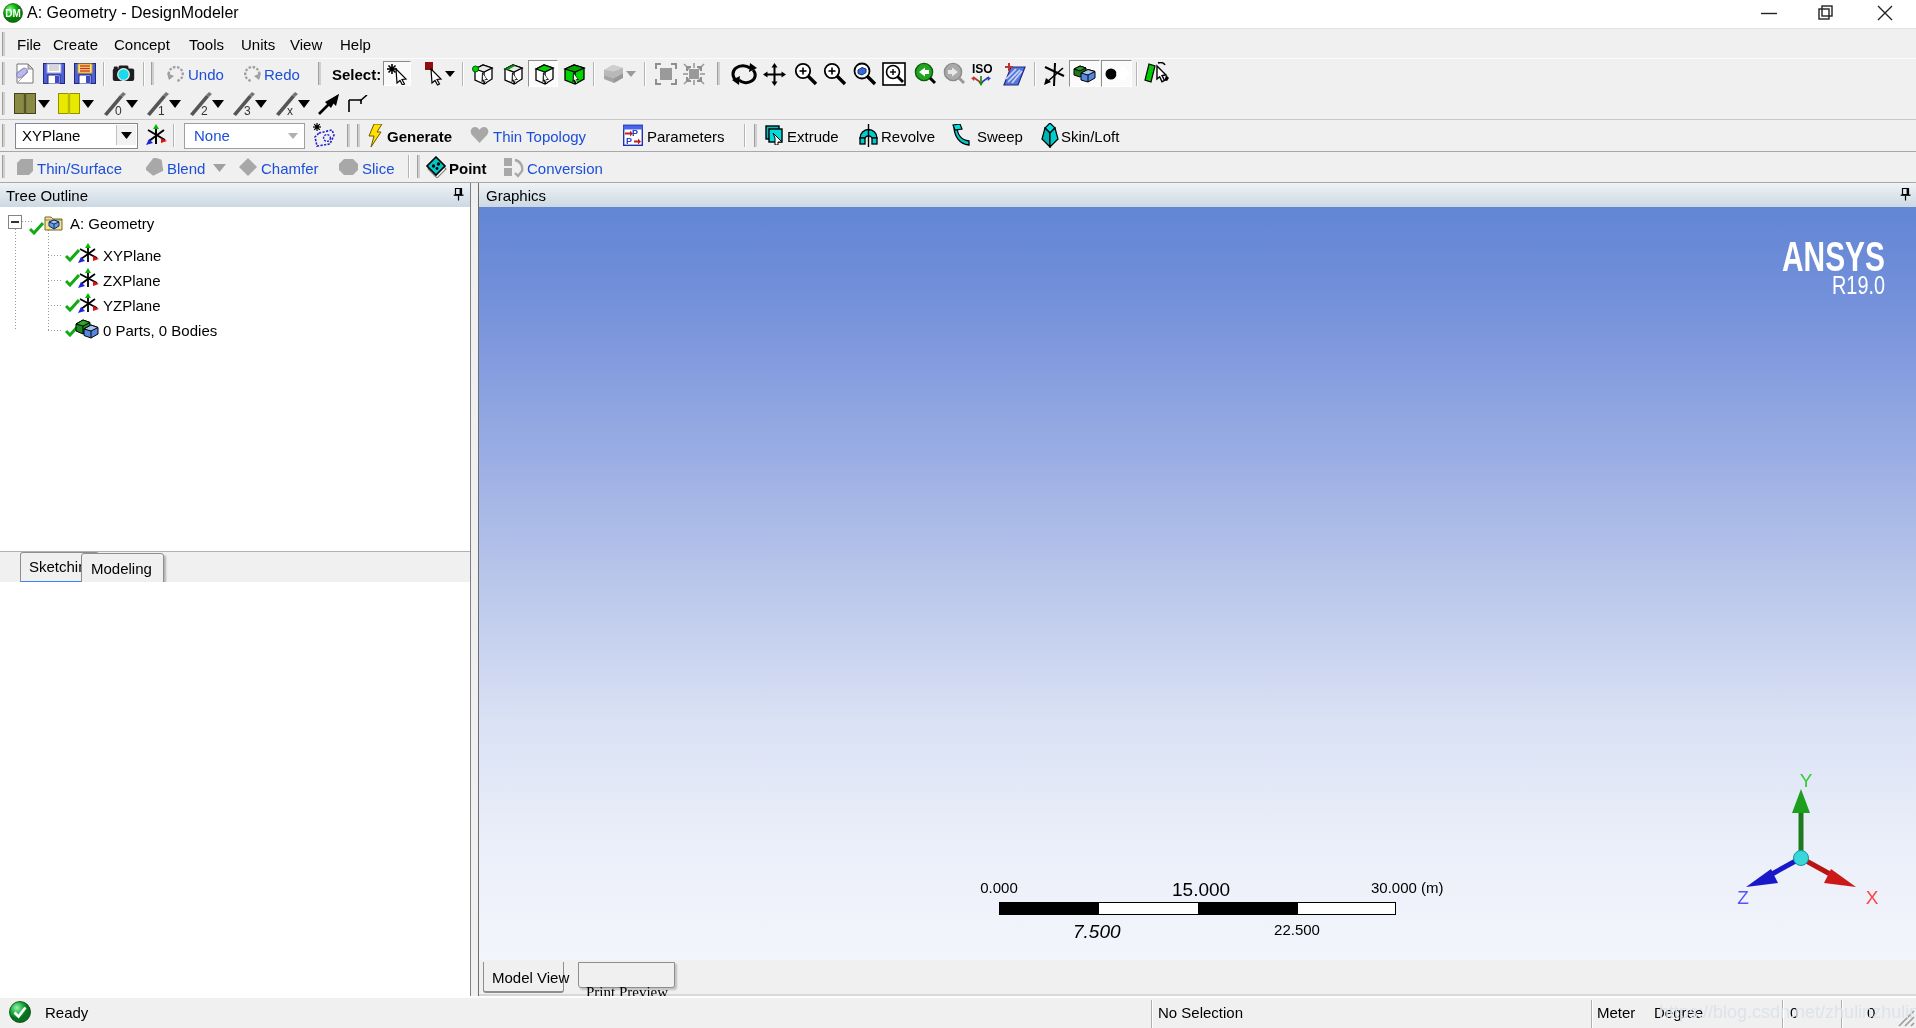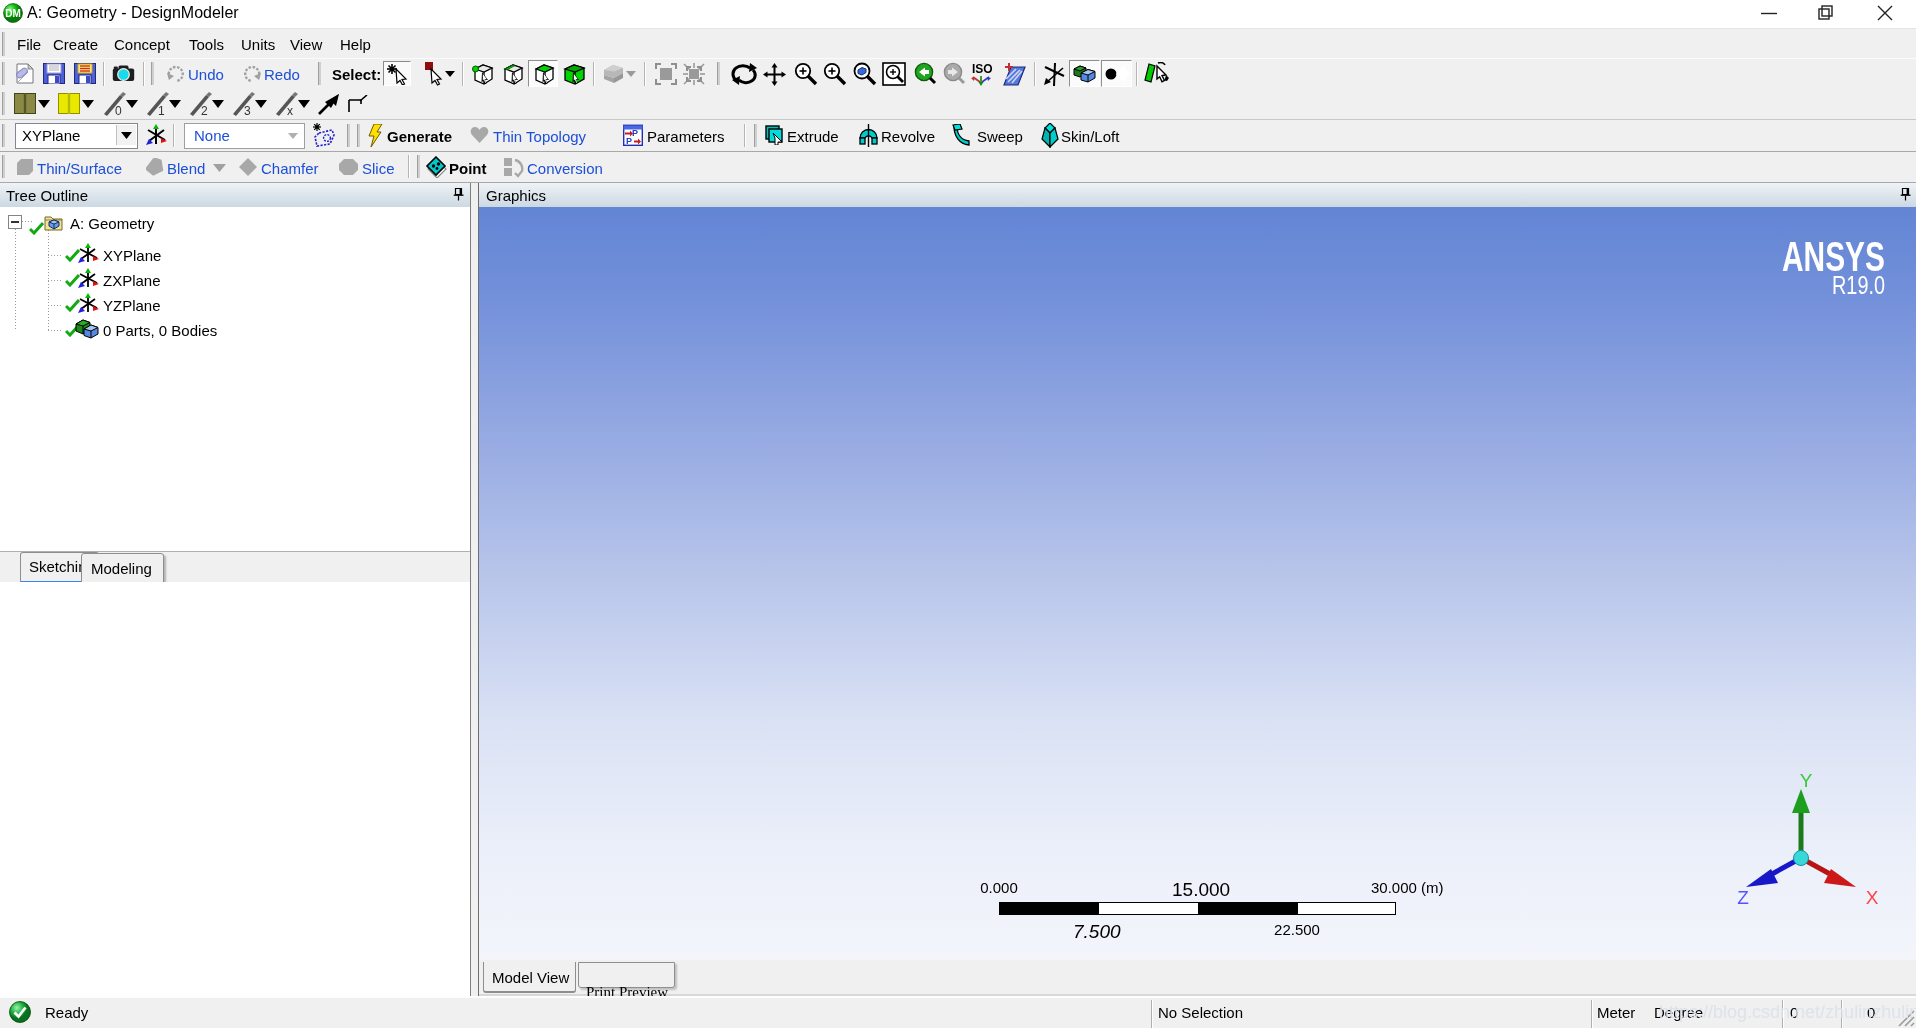--- a/index.html
+++ b/index.html
@@ -688,21 +688,21 @@
       <path d="M17 124 L42 106 L49 120 Z" fill="#1818c8"></path>
       <text x="14" y="141" font-size="19" fill="#5555ff" text-anchor="middle" font-family="Liberation Sans">Z</text>
       <line x1="72" y1="95" x2="110" y2="116" stroke="#b81414" stroke-width="5"></line>
       <path d="M127 124 L102 106 L95 120 Z" fill="#cc1818"></path>
       <text x="143" y="141" font-size="19" fill="#ff4444" text-anchor="middle" font-family="Liberation Sans">X</text>
       <circle cx="72" cy="95" r="7.5" fill="#38d8d8" stroke="#1890a8" stroke-width="1"></circle>
     </svg>
   </div>
 
   <div class="ab" style="left:0;top:777px;width:1437px;height:36px;background:#f0f0f0;border-bottom:2px solid #d8d8d8;box-sizing:border-box;">
-    <div class="ab" style="left:4px;top:2px;width:93px;height:31px;background:#f0f0f0;border:1px solid #8e8e8e;border-top:none;border-radius:0 0 3px 3px;box-sizing:border-box;border-bottom-width:2px;">
+    <div class="ab" style="left:4px;top:2px;width:81px;height:31px;background:#f0f0f0;border:1px solid #8e8e8e;border-top:none;border-radius:0 0 3px 3px;box-sizing:border-box;border-bottom-width:2px;">
       <div class="ab" style="left:8px;top:7px;">Model View</div>
     </div>
     <div class="ab" style="left:99px;top:2px;width:97px;height:26px;background:#f0f0f0;border:1px solid #8e8e8e;border-radius:0 0 3px 3px;box-sizing:border-box;box-shadow:2px 2px 2px rgba(0,0,0,0.2);">
       <div class="ab" style="left:7px;top:21px;font-family:Liberation Serif, serif;">Print Preview</div>
     </div>
   </div>
 </div>
 
 <div id="statusbar" class="ab" style="left:0;top:996px;width:1916px;height:32px;background:#f0f0f0;border-top:2px solid #fdfdfd;box-sizing:border-box;">
   <svg class="ab" style="left:9px;top:3px;" width="22" height="22" viewBox="0 0 22 22">

